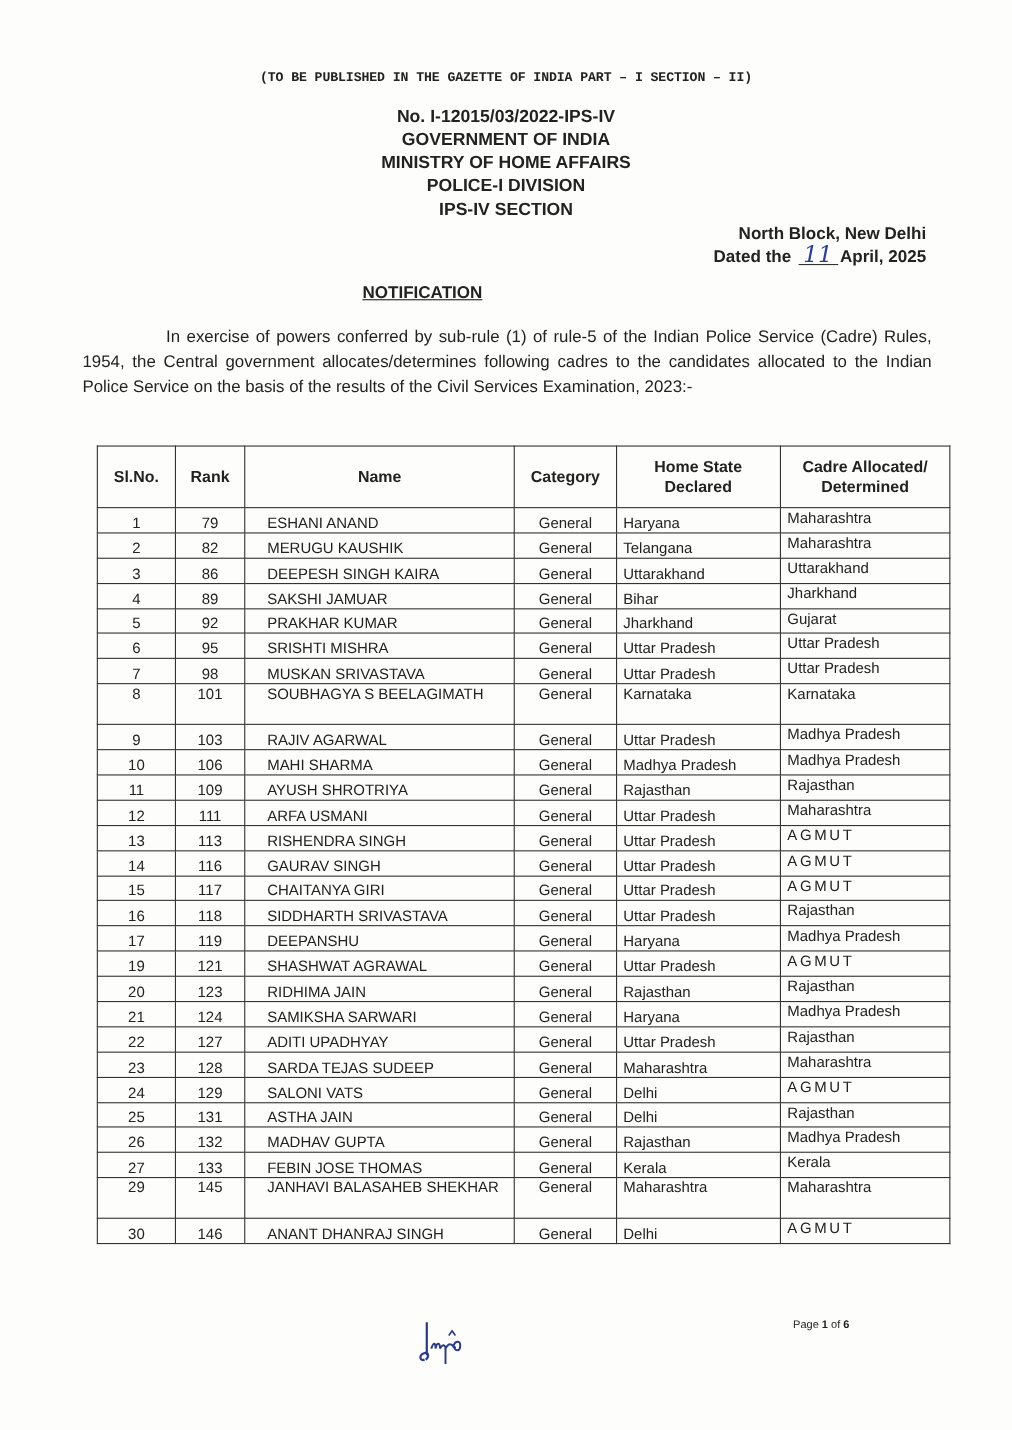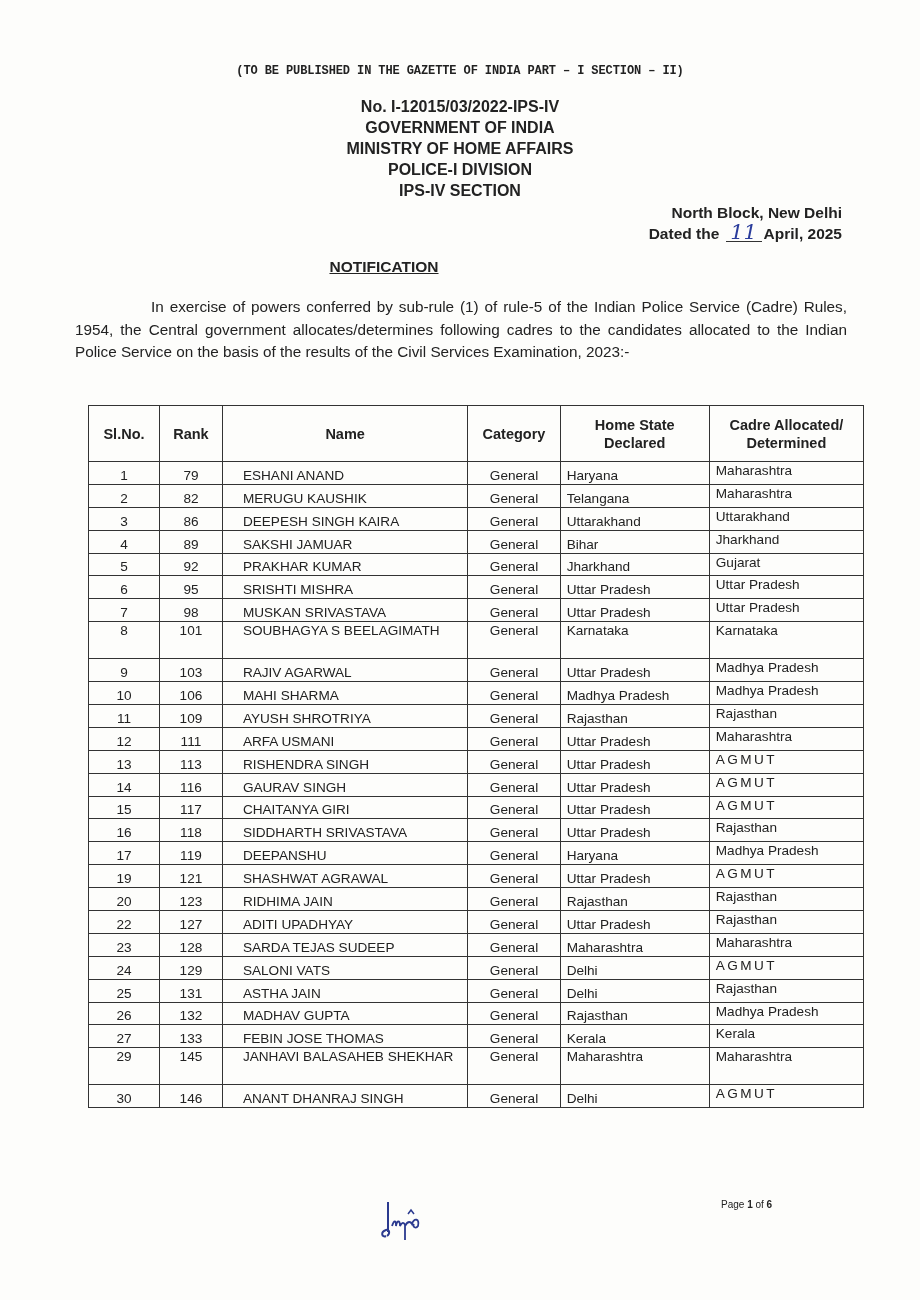--- a/index.html
+++ b/index.html
@@ -218,20 +218,28 @@
       </tr>
       <tr>
         <td class="c">20</td>
         <td class="c">123</td>
         <td class="name">RIDHIMA JAIN</td>
         <td class="c">General</td>
         <td class="">Rajasthan</td>
         <td class="cadre">Rajasthan</td>
       </tr>
       <tr>
+        <td class="c">21</td>
+        <td class="c">124</td>
+        <td class="name">SAMIKSHA SARWARI</td>
+        <td class="c">General</td>
+        <td class="">Haryana</td>
+        <td class="cadre">Madhya Pradesh</td>
+      </tr>
+      <tr>
         <td class="c">22</td>
         <td class="c">127</td>
         <td class="name">ADITI UPADHYAY</td>
         <td class="c">General</td>
         <td class="">Uttar Pradesh</td>
         <td class="cadre">Rajasthan</td>
       </tr>
       <tr>
         <td class="c">23</td>
         <td class="c">128</td>

